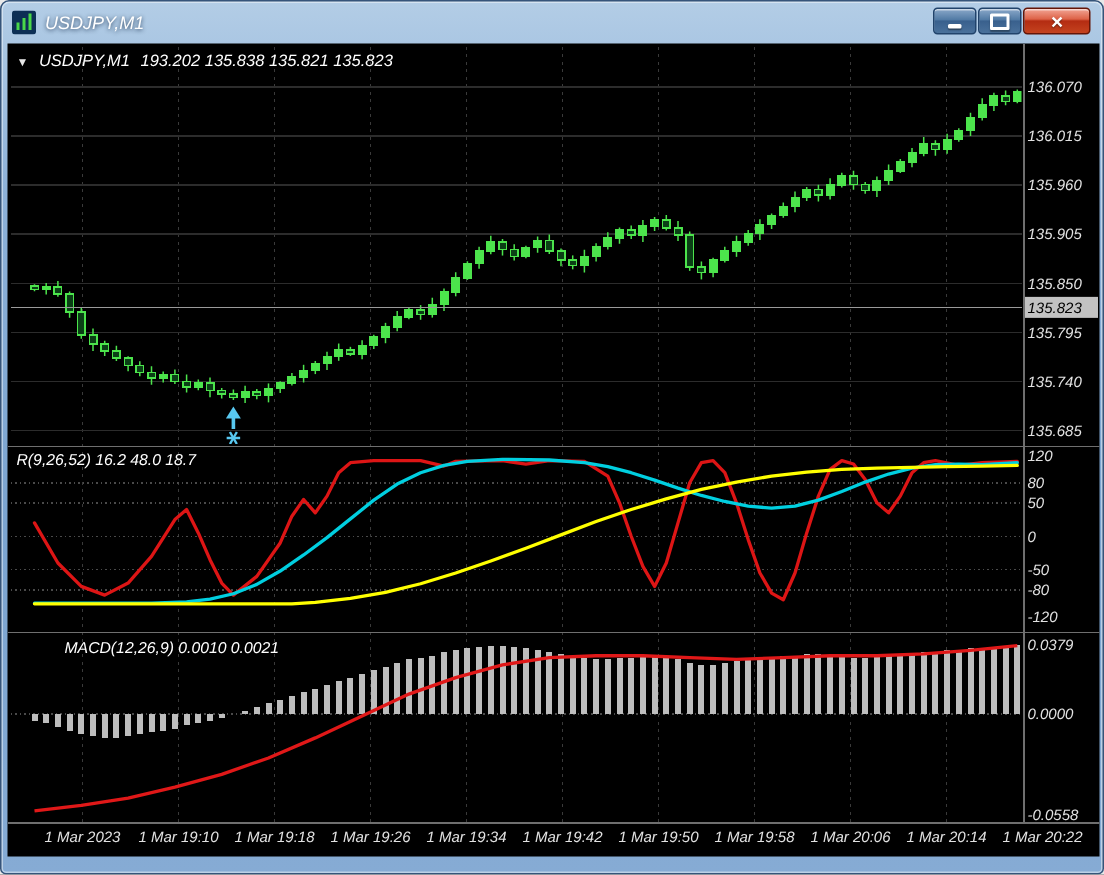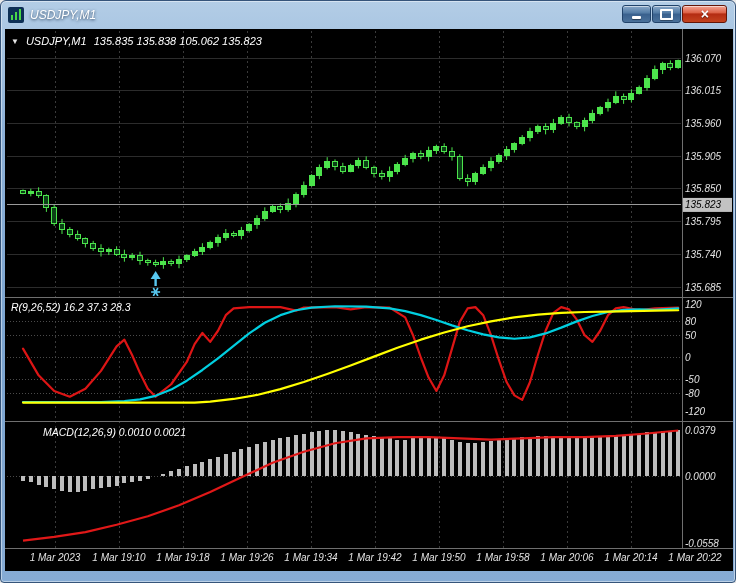--- a/index.html
+++ b/index.html
@@ -411,18 +411,18 @@
           <text x="434" y="532" text-anchor="middle" font-size="10" font-family="&quot;Liberation Sans&quot;,sans-serif" fill="#e2e2e2">1 Mar 19:50</text>
           <text x="498" y="532" text-anchor="middle" font-size="10" font-family="&quot;Liberation Sans&quot;,sans-serif" fill="#e2e2e2">1 Mar 19:58</text>
           <text x="562" y="532" text-anchor="middle" font-size="10" font-family="&quot;Liberation Sans&quot;,sans-serif" fill="#e2e2e2">1 Mar 20:06</text>
           <text x="626" y="532" text-anchor="middle" font-size="10" font-family="&quot;Liberation Sans&quot;,sans-serif" fill="#e2e2e2">1 Mar 20:14</text>
           <text x="690" y="532" text-anchor="middle" font-size="10" font-family="&quot;Liberation Sans&quot;,sans-serif" fill="#e2e2e2">1 Mar 20:22</text>
         </g>
       </svg>
     <div class="overlay" id="quote">
       <span class="tri">▼</span>
       <span>USDJPY,M1</span>
-      <span>135.835 135.838 105.062 135.823</span>
+      <span>193.202 135.838 135.821 135.823</span>
     </div>
-    <div class="overlay" id="p2label">R(9,26,52) 16.2 37.3 28.3</div>
+    <div class="overlay" id="p2label">R(9,26,52) 16.2 48.0 18.7</div>
     <div class="overlay" id="p3label">MACD(12,26,9) 0.0010 0.0021</div>
   </div>
 </div>
 
 </body></html>

